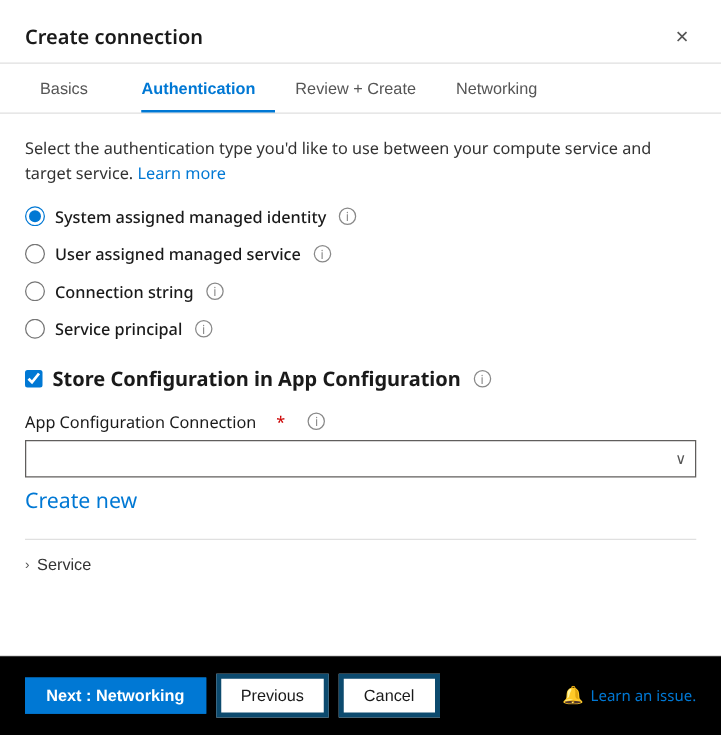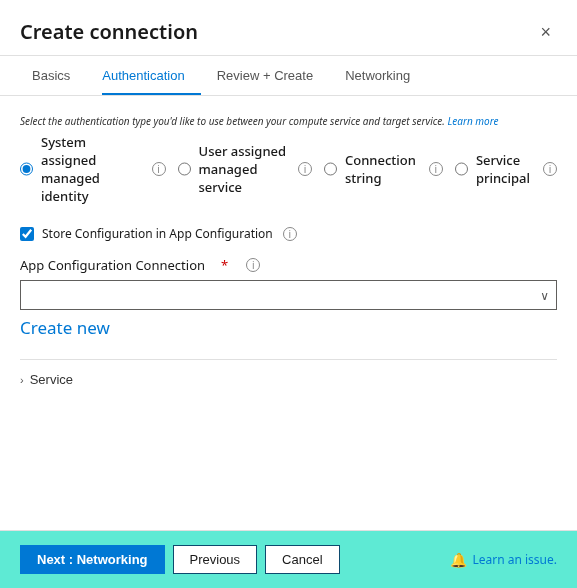--- a/index.html
+++ b/index.html
@@ -22,21 +22,21 @@
       position: relative;
     }
     .dialog-header {
       display: flex;
       justify-content: space-between;
       align-items: center;
       padding: 18px 20px 10px 20px;
       border-bottom: 1px solid #e0e0e0;
     }
     .dialog-title {
-      font-size: 20px;
+      font-size: 16px;
       font-weight: 600;
       color: #1a1a1a;
     }
     .close-btn {
       background: none;
       border: none;
       font-size: 18px;
       cursor: pointer;
       color: #555;
       line-height: 1;
@@ -58,40 +58,40 @@
       white-space: nowrap;
       background: none;
       border-top: none;
       border-left: none;
       border-right: none;
     }
     .tab:first-child { padding-left: 0; }
     .tab.active {
       color: #0078d4;
       border-bottom: 2px solid #0078d4;
-      font-weight: 400;
+      font-weight: 700;
+      margin-left: 11px;
     }
     .content {
       padding: 18px 20px;
       flex: 1;
     }
     .description {
-      font-size: 10px;
+      font-size: 13px;
       color: #333;
-      margin-bottom: 4px;
+      margin-bottom: 16px;
       line-height: 1.5;
-      font-style: italic;
     }
     .learn-more {
       color: #0078d4;
       text-decoration: none;
     }
     .radio-group {
       display: flex;
-      flex-direction: row;
+      flex-direction: column;
       gap: 12px;
       margin-bottom: 20px;
     }
     .radio-item {
       display: flex;
       align-items: center;
       gap: 8px;
       cursor: pointer;
     }
     .radio-input {
@@ -125,23 +125,23 @@
       gap: 8px;
       margin-bottom: 14px;
     }
     .checkbox-input {
       width: 14px;
       height: 14px;
       accent-color: #0078d4;
       cursor: pointer;
     }
     .checkbox-label {
-      font-size: 12px;
-      color: #1a1a1a;
-      font-weight: 400;
+      font-size: 16px;
+      color: #1a1a1a;
+      font-weight: 700;
     }
     .field-label {
       font-size: 13px;
       color: #1a1a1a;
       margin-bottom: 6px;
       display: flex;
       align-items: center;
       gap: 16px;
     }
     .required-star {
@@ -191,41 +191,41 @@
       color: #333;
       background: none;
       border: none;
       padding: 0;
     }
     .chevron-right {
       font-size: 11px;
       color: #555;
     }
     .footer {
-      background: #5eead4;
+      background: #000000;
       border-top: 1px solid #e0e0e0;
       padding: 14px 20px;
       display: flex;
       align-items: center;
       gap: 8px;
     }
     .btn-primary {
       background: #0078d4;
       color: #fff;
       border: 1px solid #0078d4;
       padding: 6px 16px;
       font-size: 13px;
       cursor: pointer;
       font-weight: 600;
       white-space: nowrap;
     }
     .btn-secondary {
       background: #fff;
       color: #1a1a1a;
-      border: 1px solid #0c4a6e;
+      border: 4px solid #0c4a6e;
       padding: 6px 16px;
       font-size: 13px;
       cursor: pointer;
       font-weight: 400;
     }
     .footer-spacer { flex: 1; }
     .report-issue {
       display: flex;
       align-items: center;
       gap: 5px;

